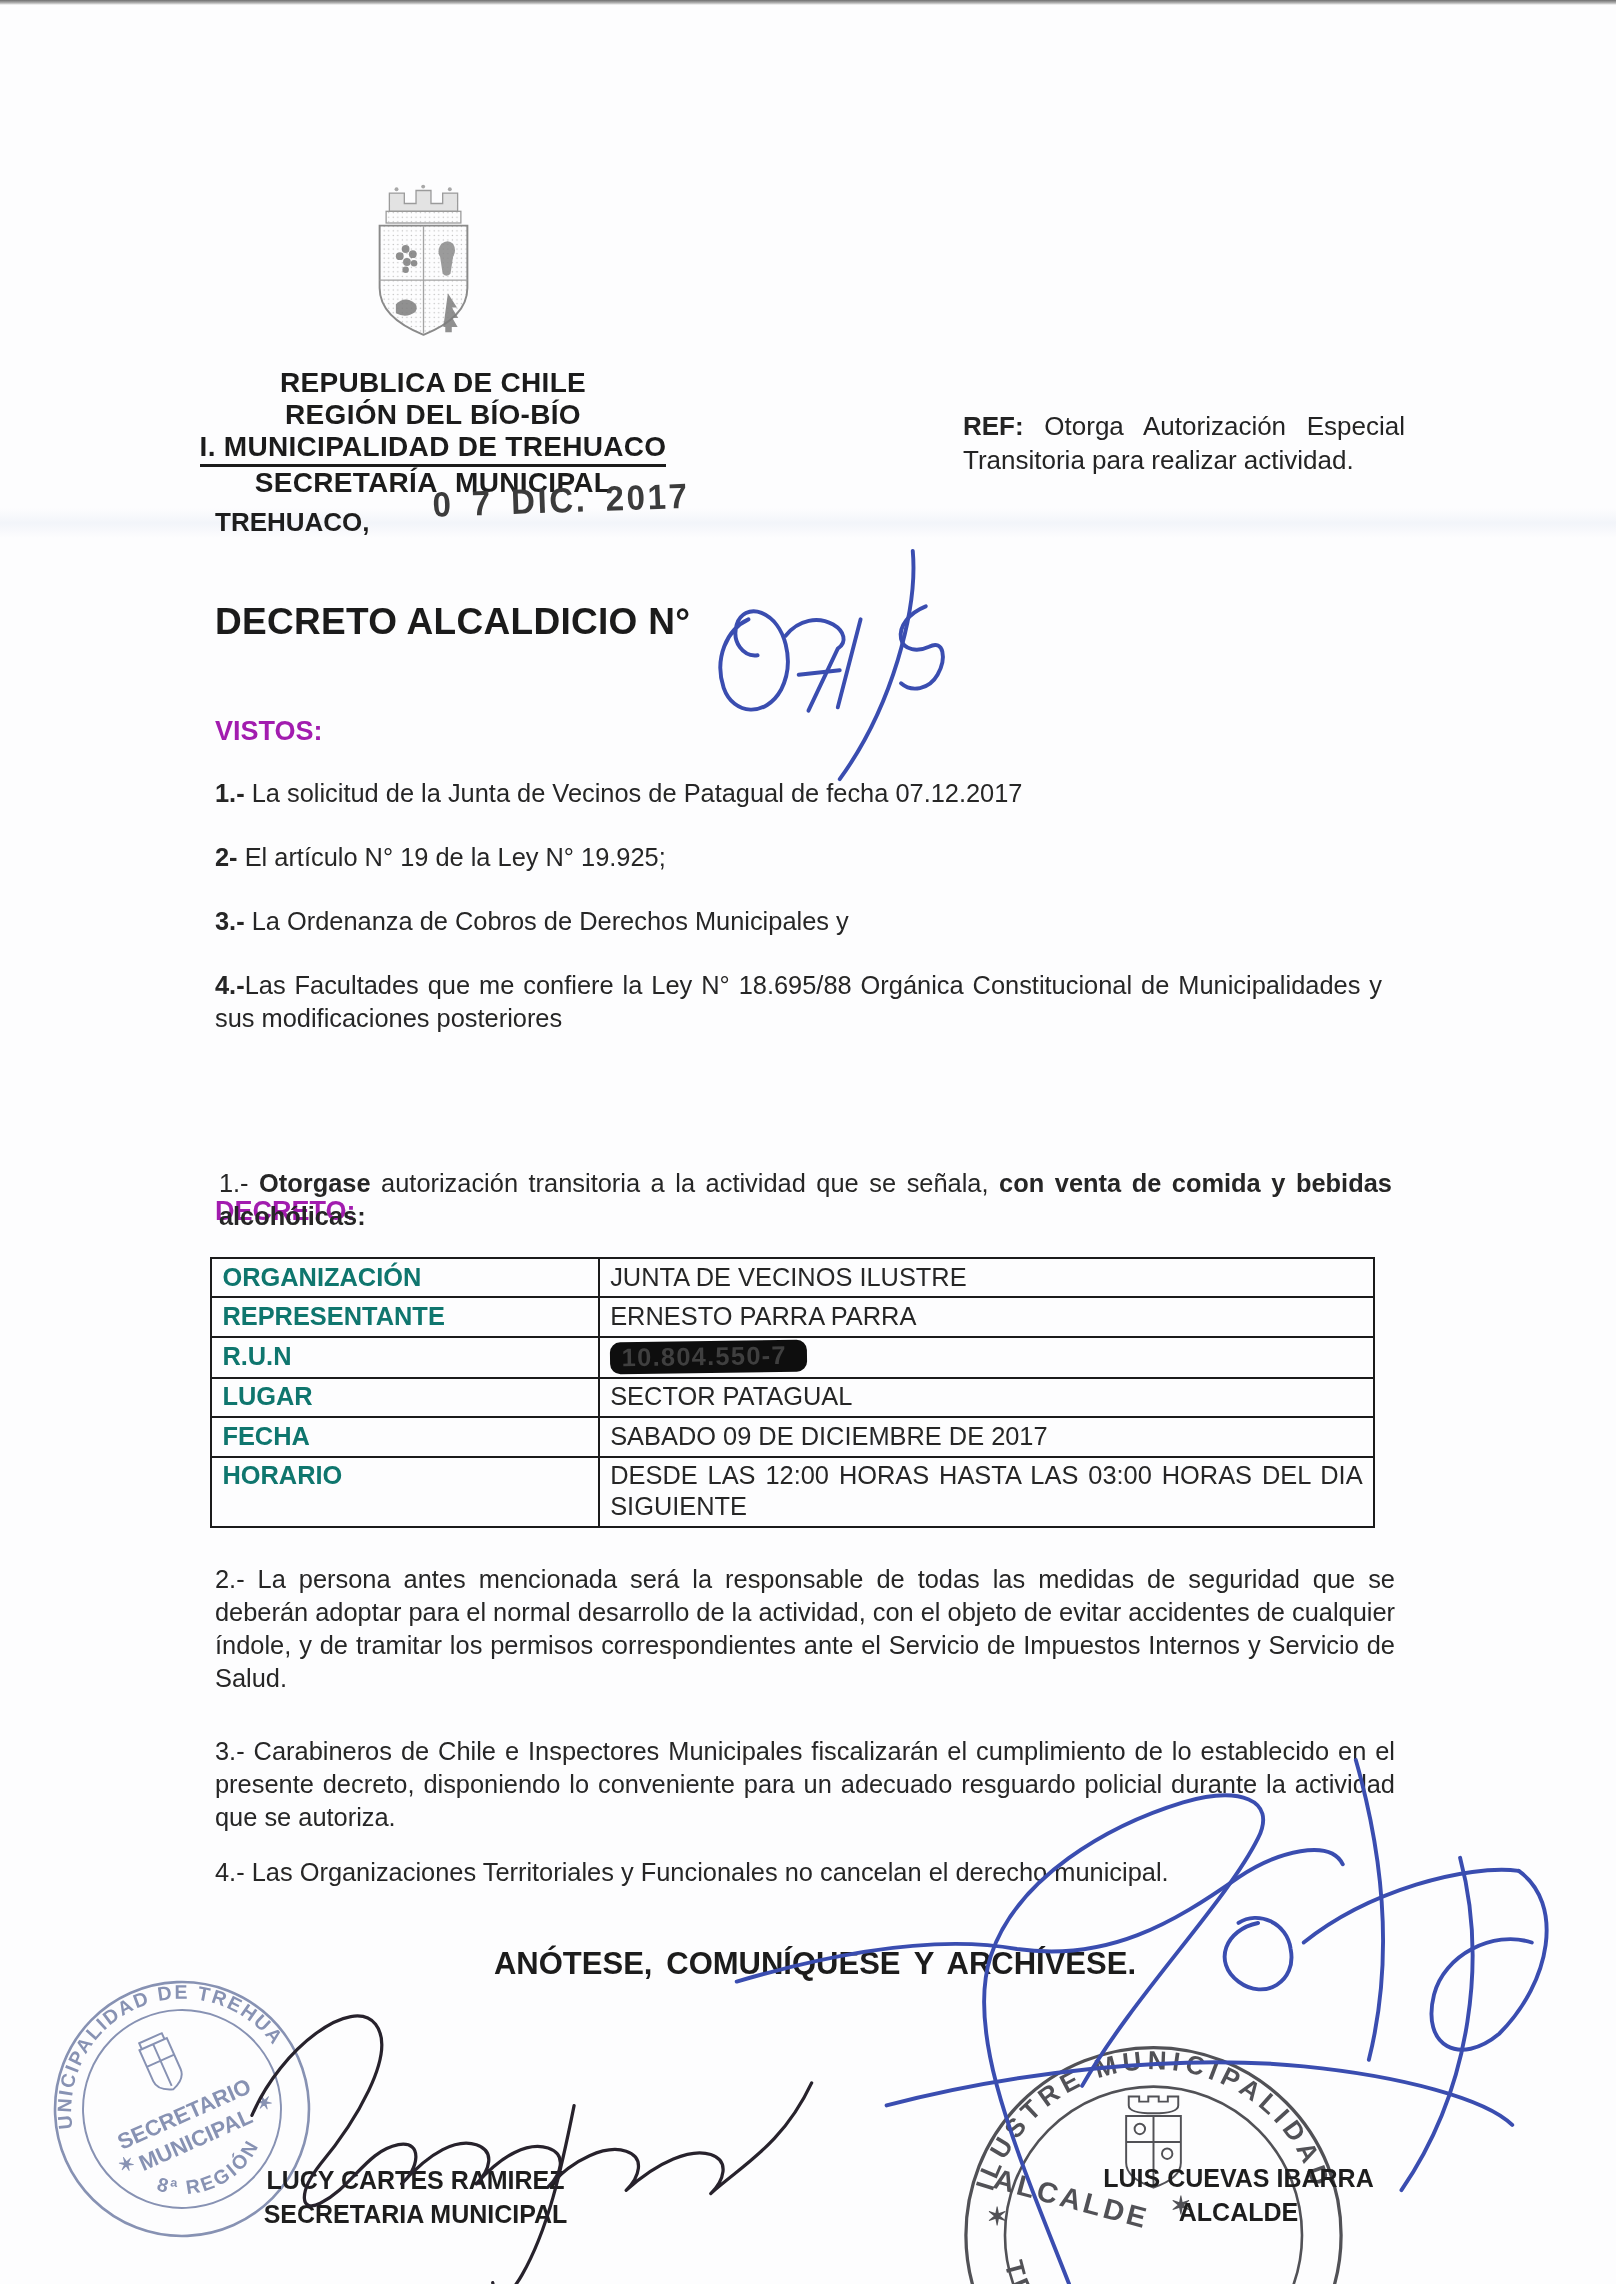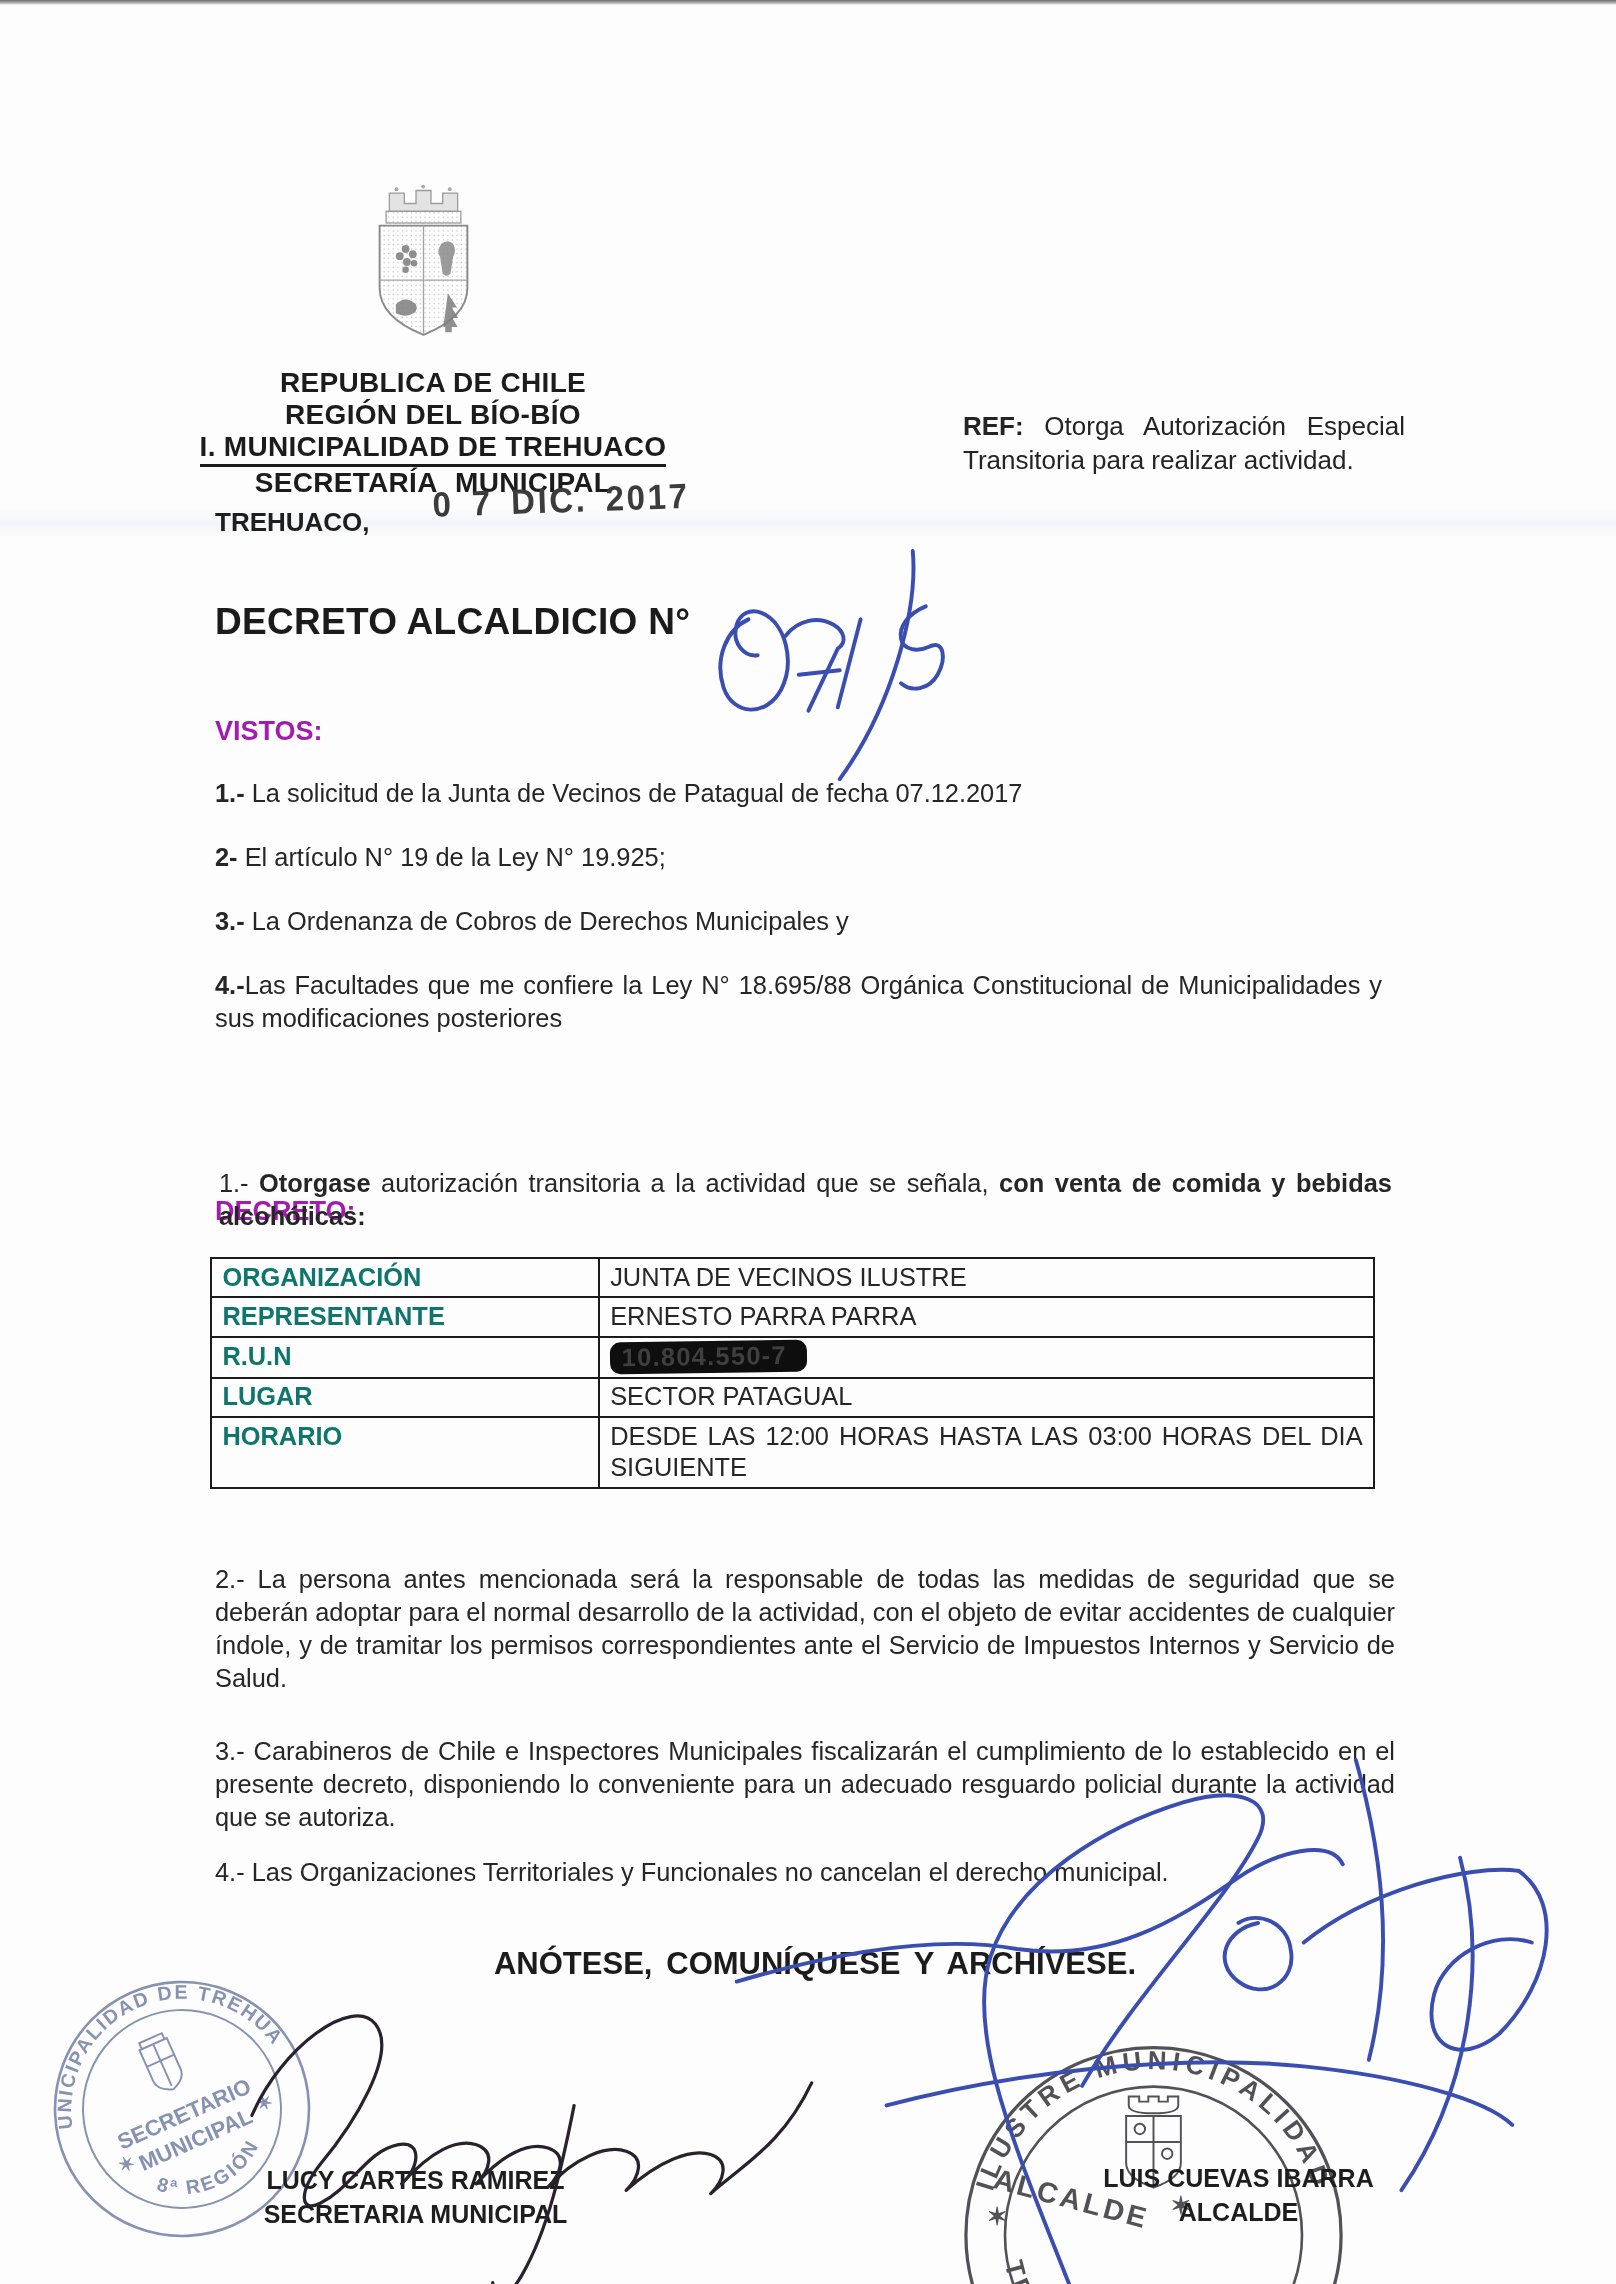--- a/index.html
+++ b/index.html
@@ -160,20 +160,24 @@
     <td class="lbl">R.U.N</td>
     <td class="val">
       <span class="redact"><span class="redact-text">10.804.550-7</span></span>
     </td>
   </tr>
   <tr>
     <td class="lbl">LUGAR</td>
     <td class="val">SECTOR PATAGUAL</td>
   </tr>
   <tr>
+    <td class="lbl">FECHA</td>
+    <td class="val">SABADO 09 DE DICIEMBRE DE 2017</td>
+  </tr>
+  <tr>
     <td class="lbl">HORARIO</td>
     <td class="val just">DESDE LAS 12:00 HORAS HASTA LAS 03:00 HORAS DEL DIA SIGUIENTE</td>
   </tr>
 </tbody>
   </table>
 
 <div class="abs body-txt just" style="left:215px;top:1563px;width:1180px;">2.-  La persona antes mencionada será la responsable de todas las medidas de seguridad que se deberán adoptar para el normal desarrollo de la actividad, con el objeto de evitar accidentes de cualquier índole, y de tramitar los permisos correspondientes ante el Servicio de Impuestos Internos y  Servicio de Salud.</div>
 <div class="abs body-txt just" style="left:215px;top:1735px;width:1180px;">3.- Carabineros de Chile e Inspectores Municipales fiscalizarán el cumplimiento de lo establecido en el presente decreto, disponiendo lo conveniente para un adecuado resguardo policial durante la actividad que se autoriza.</div>
 <div class="abs body-txt" style="left:215px;top:1856px;width:1180px;">4.- Las Organizaciones  Territoriales y Funcionales no cancelan el derecho municipal.</div>
 

